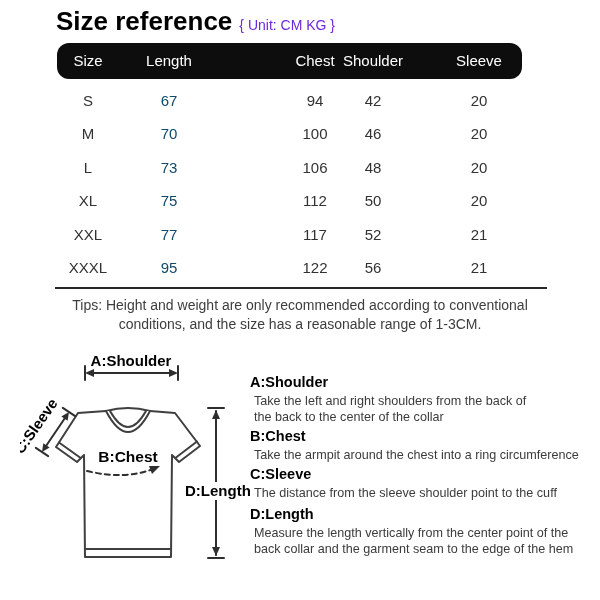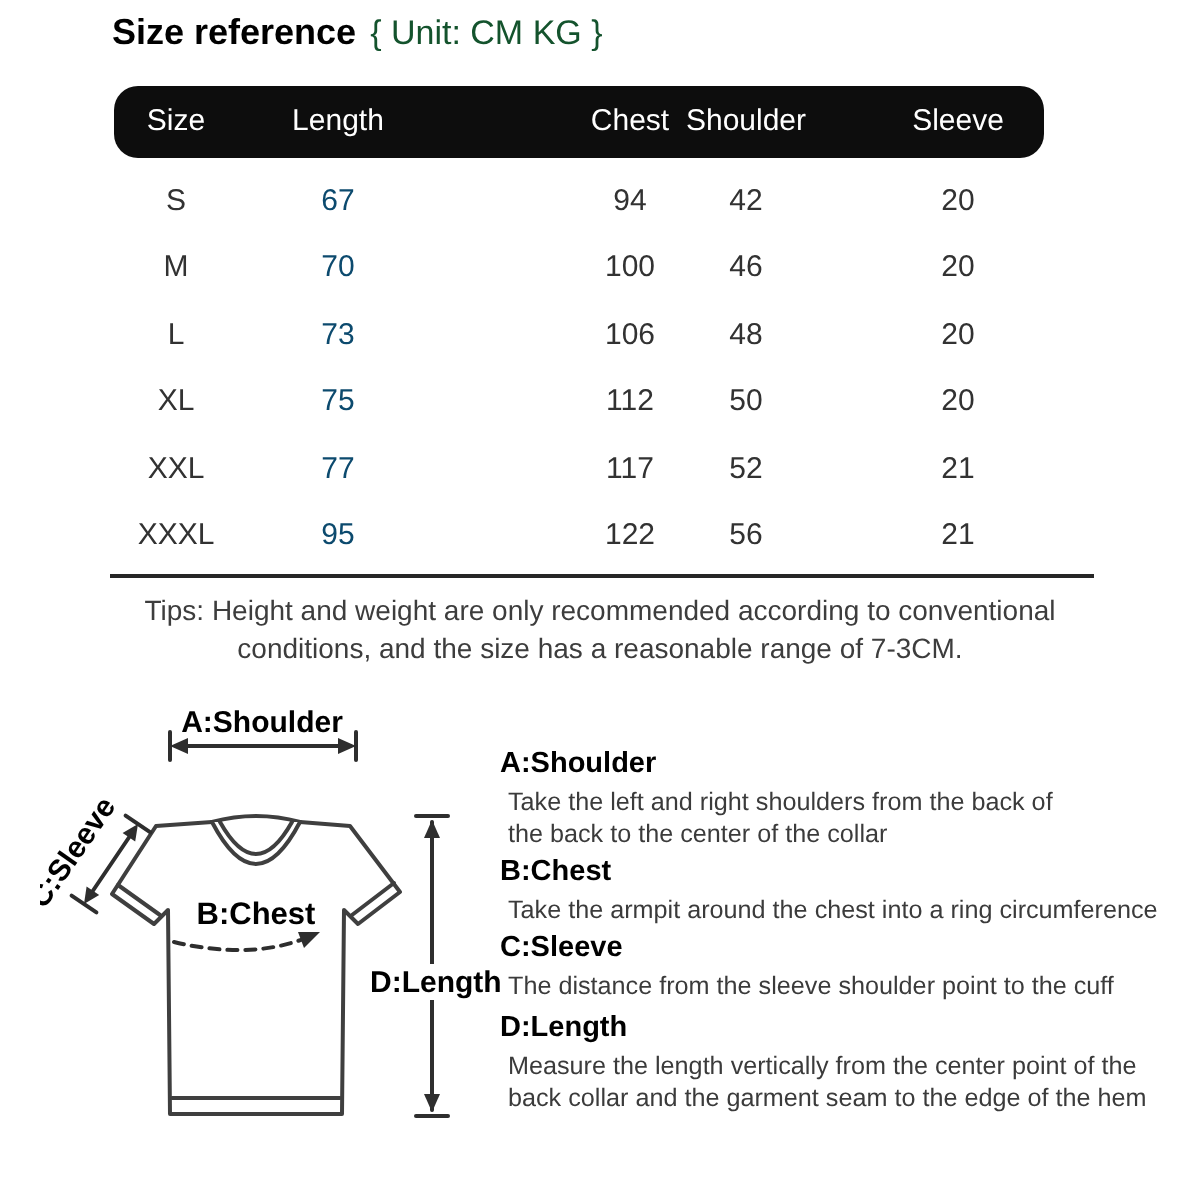--- a/index.html
+++ b/index.html
@@ -2,22 +2,22 @@
 <html><head>
 <meta charset="utf-8">
 <style>
   html,body{margin:0;padding:0;background:#fff;}
   #stage{
     position:relative;width:600px;height:600px;background:#ffffff;overflow:hidden;
     font-family:"Liberation Sans","DejaVu Sans",sans-serif;color:#333;
   }
   
   #title{position:absolute;left:56px;top:6px;white-space:nowrap;}
-  #title .main{font-size:18px;font-weight:bold;color:#000;}
-  #title .unit{font-size:17px;font-weight:normal;color:#14532d;margin-left:7px;}
+  #title .main{font-size:26px;font-weight:bold;color:#000;}
+  #title .unit{font-size:14px;font-weight:normal;color:#6d28d9;margin-left:7px;}
   
   #thead{
     position:absolute;left:57px;top:43px;width:465px;height:36px;
     border-radius:12px;
   }
   #thead .cell{
     position:absolute;top:0;transform:translateX(-50%);
     line-height:36px;font-size:15px;white-space:nowrap;
   }
   #tbody{position:absolute;left:57px;top:84px;width:487px;}
@@ -100,21 +100,21 @@
       <span class="cell c2 len">95</span>
       <span class="cell c3">122</span>
       <span class="cell c4">56</span>
       <span class="cell c5">21</span>
     </div>
   </div>
 
   <div id="divider"></div>
 
   <div id="tips">Tips: Height and weight are only recommended according to conventional
-conditions, and the size has a reasonable range of 7-3CM.</div>
+conditions, and the size has a reasonable range of 1-3CM.</div>
 
   <svg id="diagram" width="235" height="250" viewBox="0 0 235 250" fill="none" stroke-linecap="round" stroke-linejoin="round">
 
     <g stroke="#2e2e2e" stroke-width="2">
       <line x1="65" y1="21" x2="65" y2="35"></line>
       <line x1="158" y1="21" x2="158" y2="35"></line>
       <line x1="68" y1="28" x2="155" y2="28"></line>
       <polygon points="65,28 74,24 74,32" fill="#2e2e2e" stroke="none"></polygon>
       <polygon points="158,28 149,24 149,32" fill="#2e2e2e" stroke="none"></polygon>
     </g>

